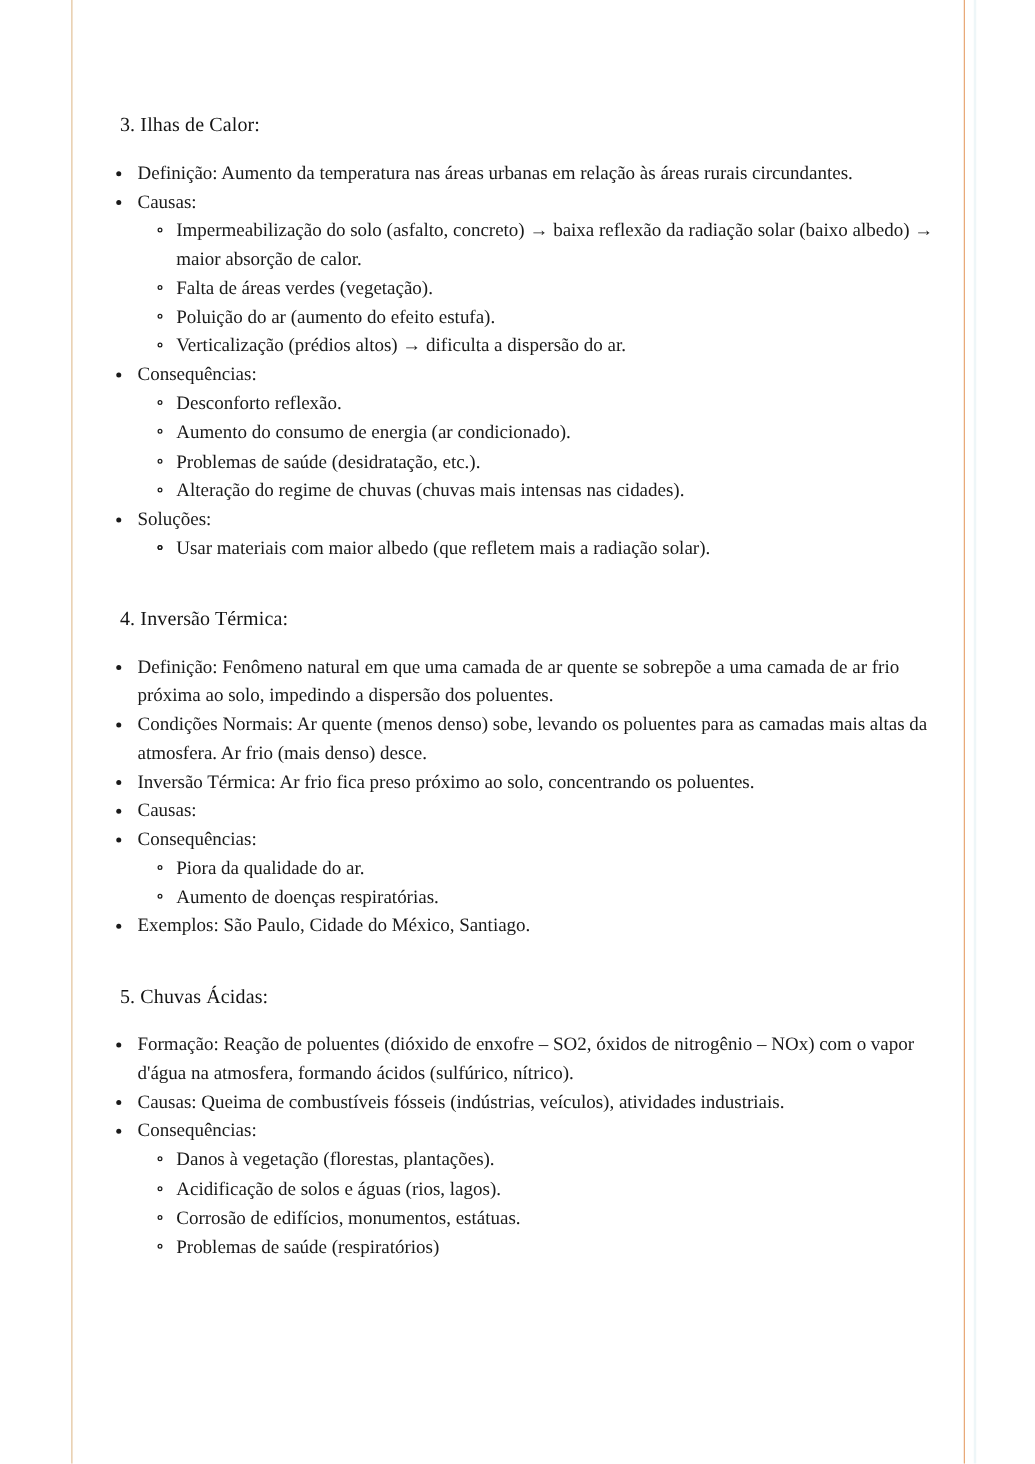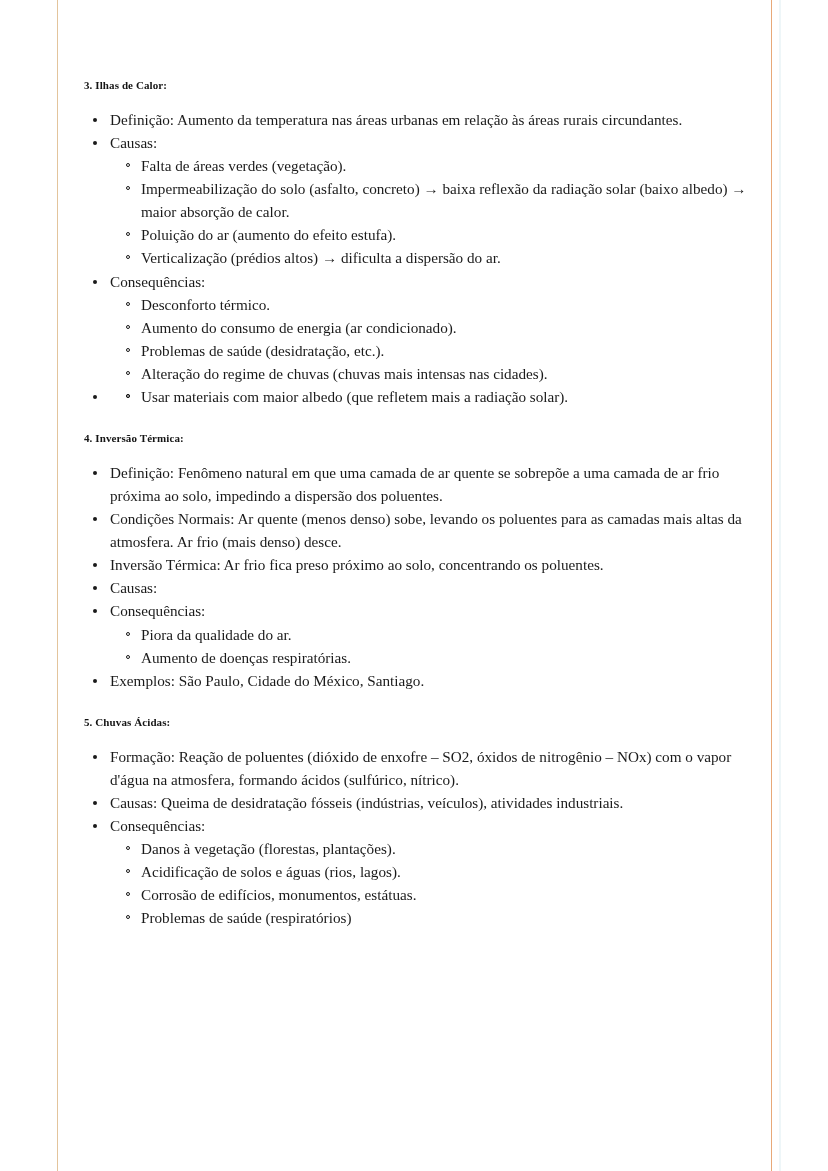--- a/index.html
+++ b/index.html
@@ -36,24 +36,24 @@
     height: 1171px;
   }
   .content {
     position: absolute;
     left: 84px;
     top: 78px;
     width: 665px;
   }
 
   h2.section-heading {
-    font-size: 11px;
-    font-weight: bold;
+    font-size: 16px;
+    font-weight: normal;
     line-height: 1.35;
-    margin: 0;
+    margin: 12px;
     letter-spacing: 0.1px;
     color: #141414;
   }
   .section + .section { margin-top: 0; }
 
   ul {
     list-style: none;
     margin: 0;
     padding: 0;
   }
@@ -140,38 +140,39 @@
         <h2 class="section-heading">3. Ilhas de Calor:</h2>
         <ul class="lvl1">
           <li class="bullet">
             <span class="marker"></span>
             <span class="bullet-text">Definição: Aumento da temperatura nas áreas urbanas em relação às áreas rurais circundantes.</span>
           </li>
           <li class="bullet">
             <span class="marker"></span>
             <span class="bullet-text">Causas:</span>
             <ul class="lvl2">
+              <li class="subbullet"><span class="marker-o"></span><span>Impermeabilização do solo (asfalto, concreto) → baixa reflexão da radiação solar (baixo albedo) → maior absorção de calor.</span></li>
               <li class="subbullet"><span class="marker-o"></span><span>Falta de áreas verdes (vegetação).</span></li>
-              <li class="subbullet"><span class="marker-o"></span><span>Impermeabilização do solo (asfalto, concreto) → baixa reflexão da radiação solar (baixo albedo) → maior absorção de calor.</span></li>
               <li class="subbullet"><span class="marker-o"></span><span>Poluição do ar (aumento do efeito estufa).</span></li>
               <li class="subbullet"><span class="marker-o"></span><span>Verticalização (prédios altos) → dificulta a dispersão do ar.</span></li>
             </ul>
           </li>
           <li class="bullet">
             <span class="marker"></span>
             <span class="bullet-text">Consequências:</span>
             <ul class="lvl2">
-              <li class="subbullet"><span class="marker-o"></span><span>Desconforto térmico.</span></li>
+              <li class="subbullet"><span class="marker-o"></span><span>Desconforto reflexão.</span></li>
               <li class="subbullet"><span class="marker-o"></span><span>Aumento do consumo de energia (ar condicionado).</span></li>
               <li class="subbullet"><span class="marker-o"></span><span>Problemas de saúde (desidratação, etc.).</span></li>
               <li class="subbullet"><span class="marker-o"></span><span>Alteração do regime de chuvas (chuvas mais intensas nas cidades).</span></li>
             </ul>
           </li>
           <li class="bullet">
             <span class="marker"></span>
+            <span class="bullet-text">Soluções:</span>
             <ul class="lvl2">
               <li class="subbullet"><span class="marker-o"></span></li>
               <li class="subbullet"><span class="marker-o"></span><span>Usar materiais com maior albedo (que refletem mais a radiação solar).</span></li>
             </ul>
           </li>
         </ul>
       </div>
       <div class="section">
         <div class="gap-before-heading"></div>
         <h2 class="section-heading">4. Inversão Térmica:</h2>
@@ -209,21 +210,21 @@
       <div class="section">
         <div class="gap-before-heading"></div>
         <h2 class="section-heading">5. Chuvas Ácidas:</h2>
         <ul class="lvl1">
           <li class="bullet">
             <span class="marker"></span>
             <span class="bullet-text">Formação: Reação de poluentes (dióxido de enxofre – SO2, óxidos de nitrogênio – NOx) com o vapor d'água na atmosfera, formando ácidos (sulfúrico, nítrico).</span>
           </li>
           <li class="bullet">
             <span class="marker"></span>
-            <span class="bullet-text">Causas: Queima de desidratação fósseis (indústrias, veículos), atividades industriais.</span>
+            <span class="bullet-text">Causas: Queima de combustíveis fósseis (indústrias, veículos), atividades industriais.</span>
           </li>
           <li class="bullet">
             <span class="marker"></span>
             <span class="bullet-text">Consequências:</span>
             <ul class="lvl2">
               <li class="subbullet"><span class="marker-o"></span><span>Danos à vegetação (florestas, plantações).</span></li>
               <li class="subbullet"><span class="marker-o"></span><span>Acidificação de solos e águas (rios, lagos).</span></li>
               <li class="subbullet"><span class="marker-o"></span><span>Corrosão de edifícios, monumentos, estátuas.</span></li>
               <li class="subbullet"><span class="marker-o"></span><span>Problemas de saúde (respiratórios)</span></li>
             </ul>

